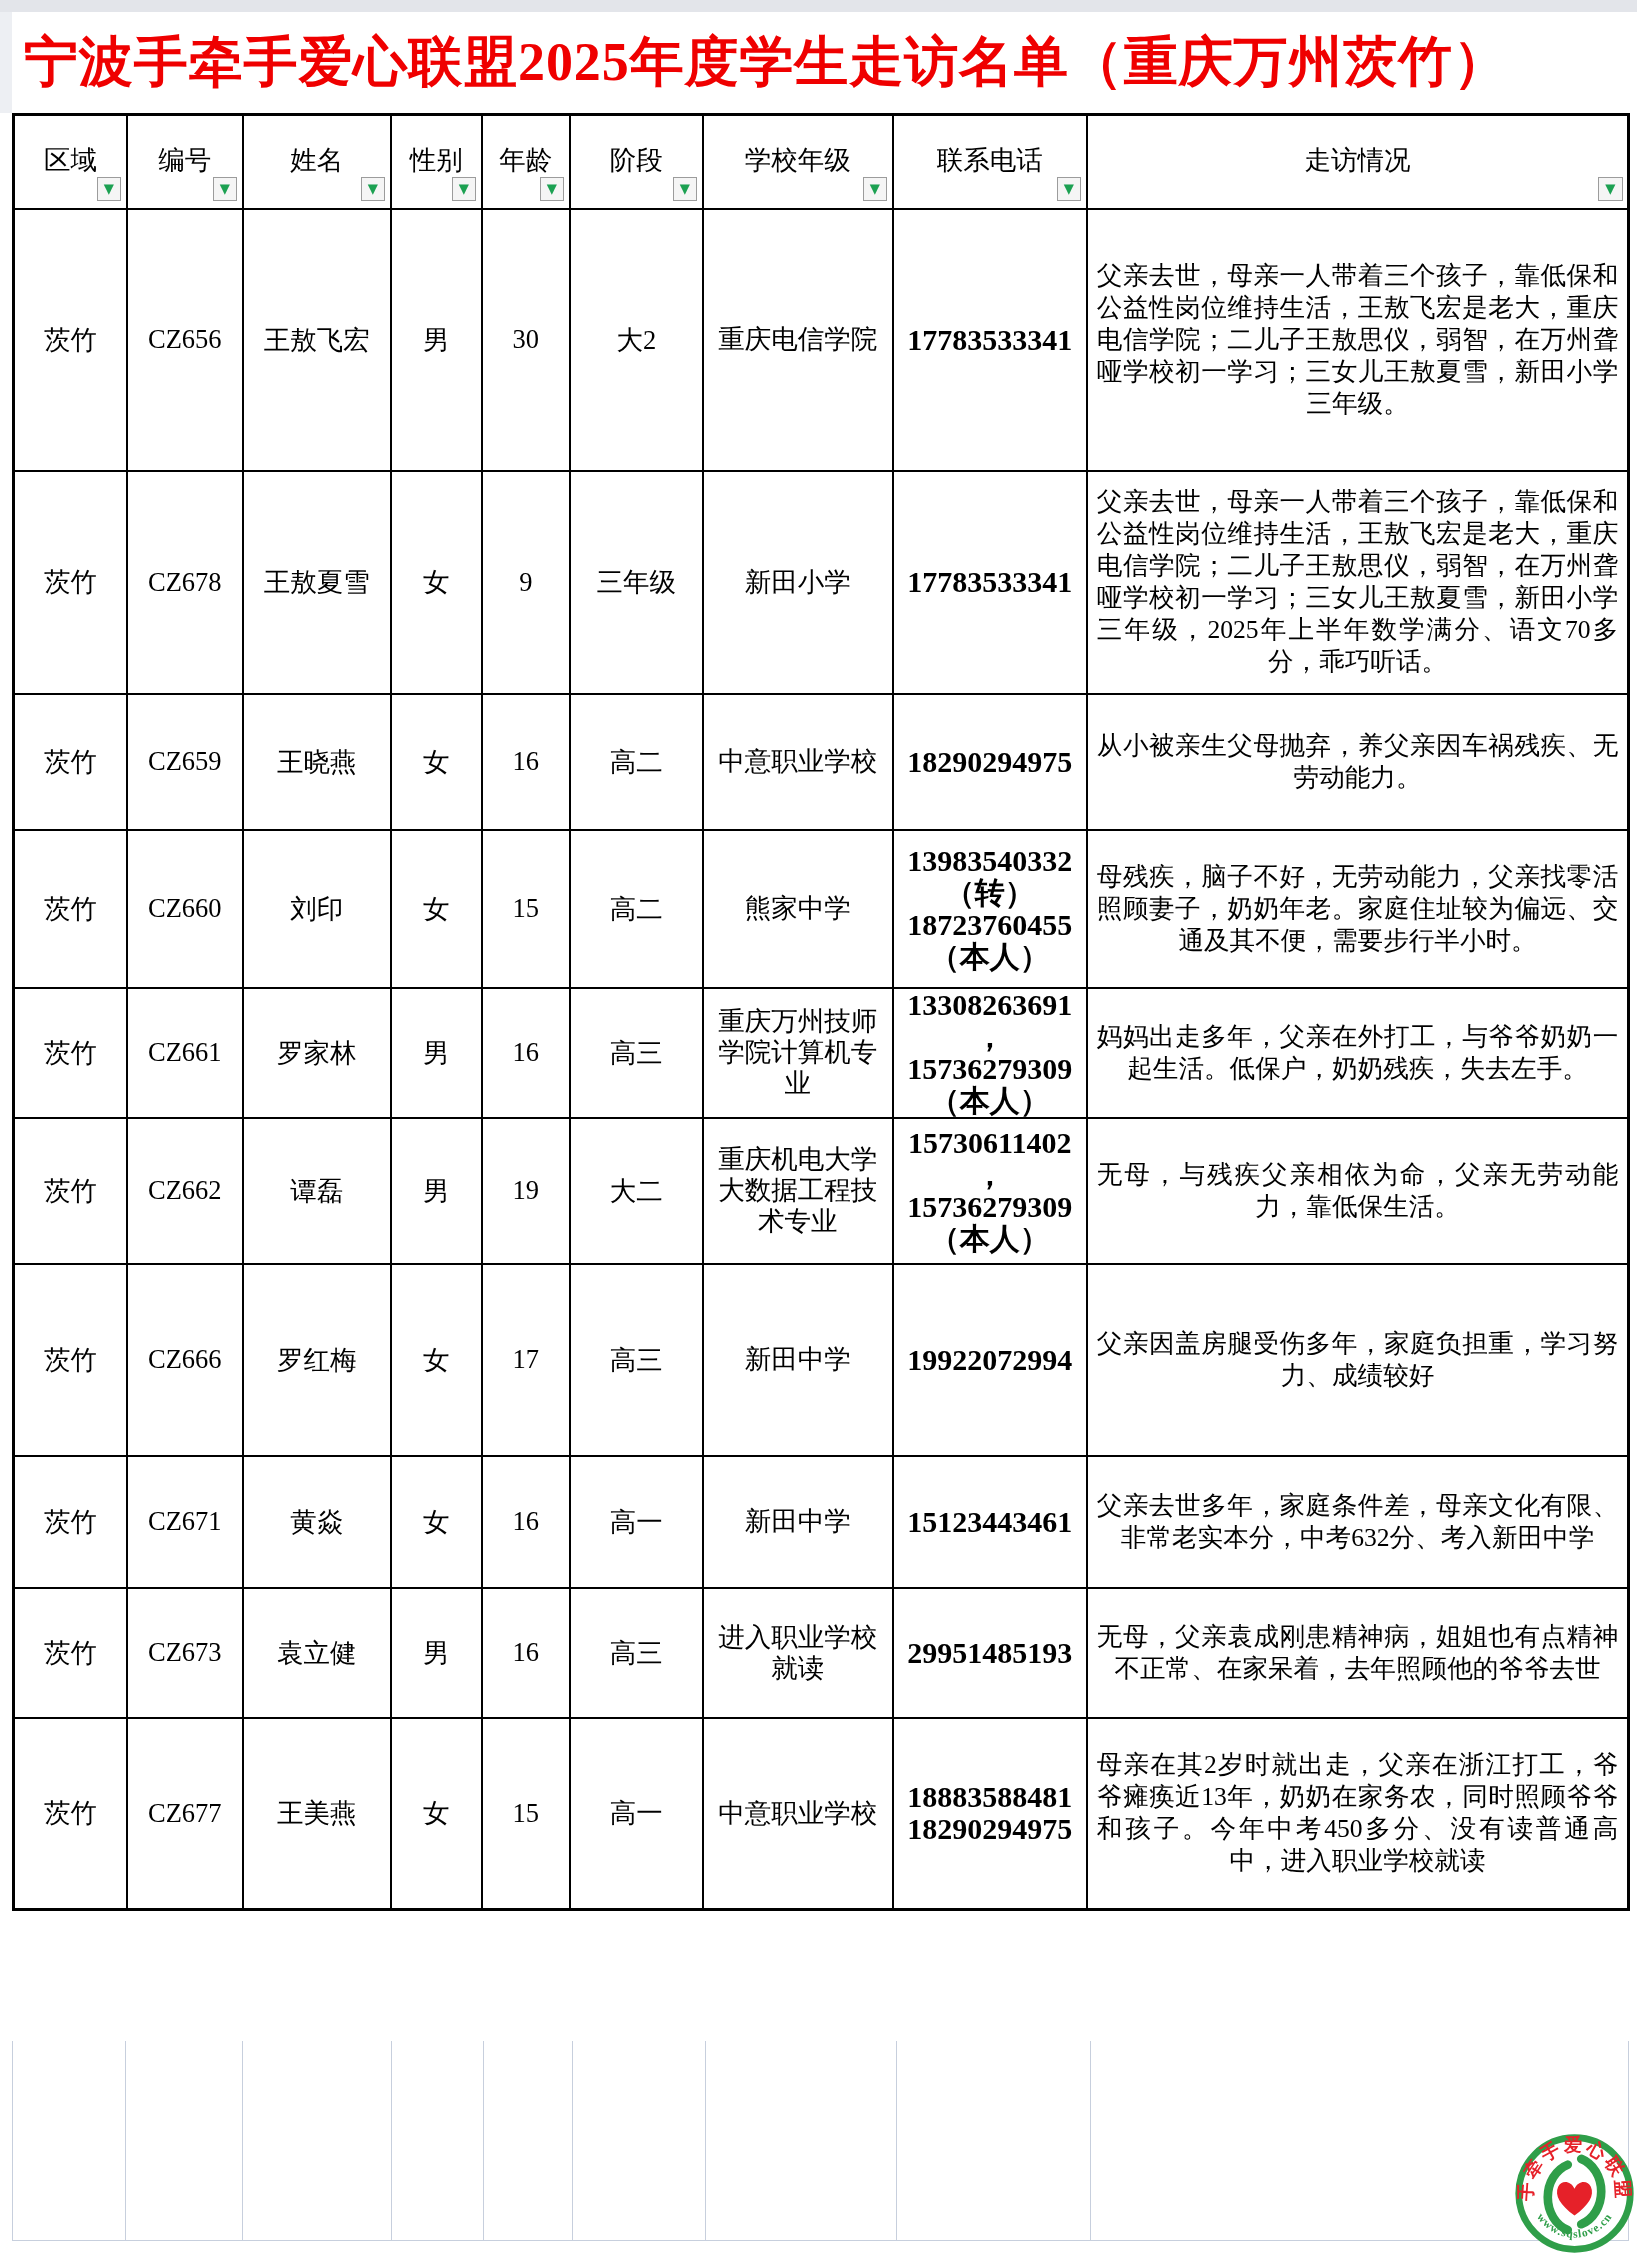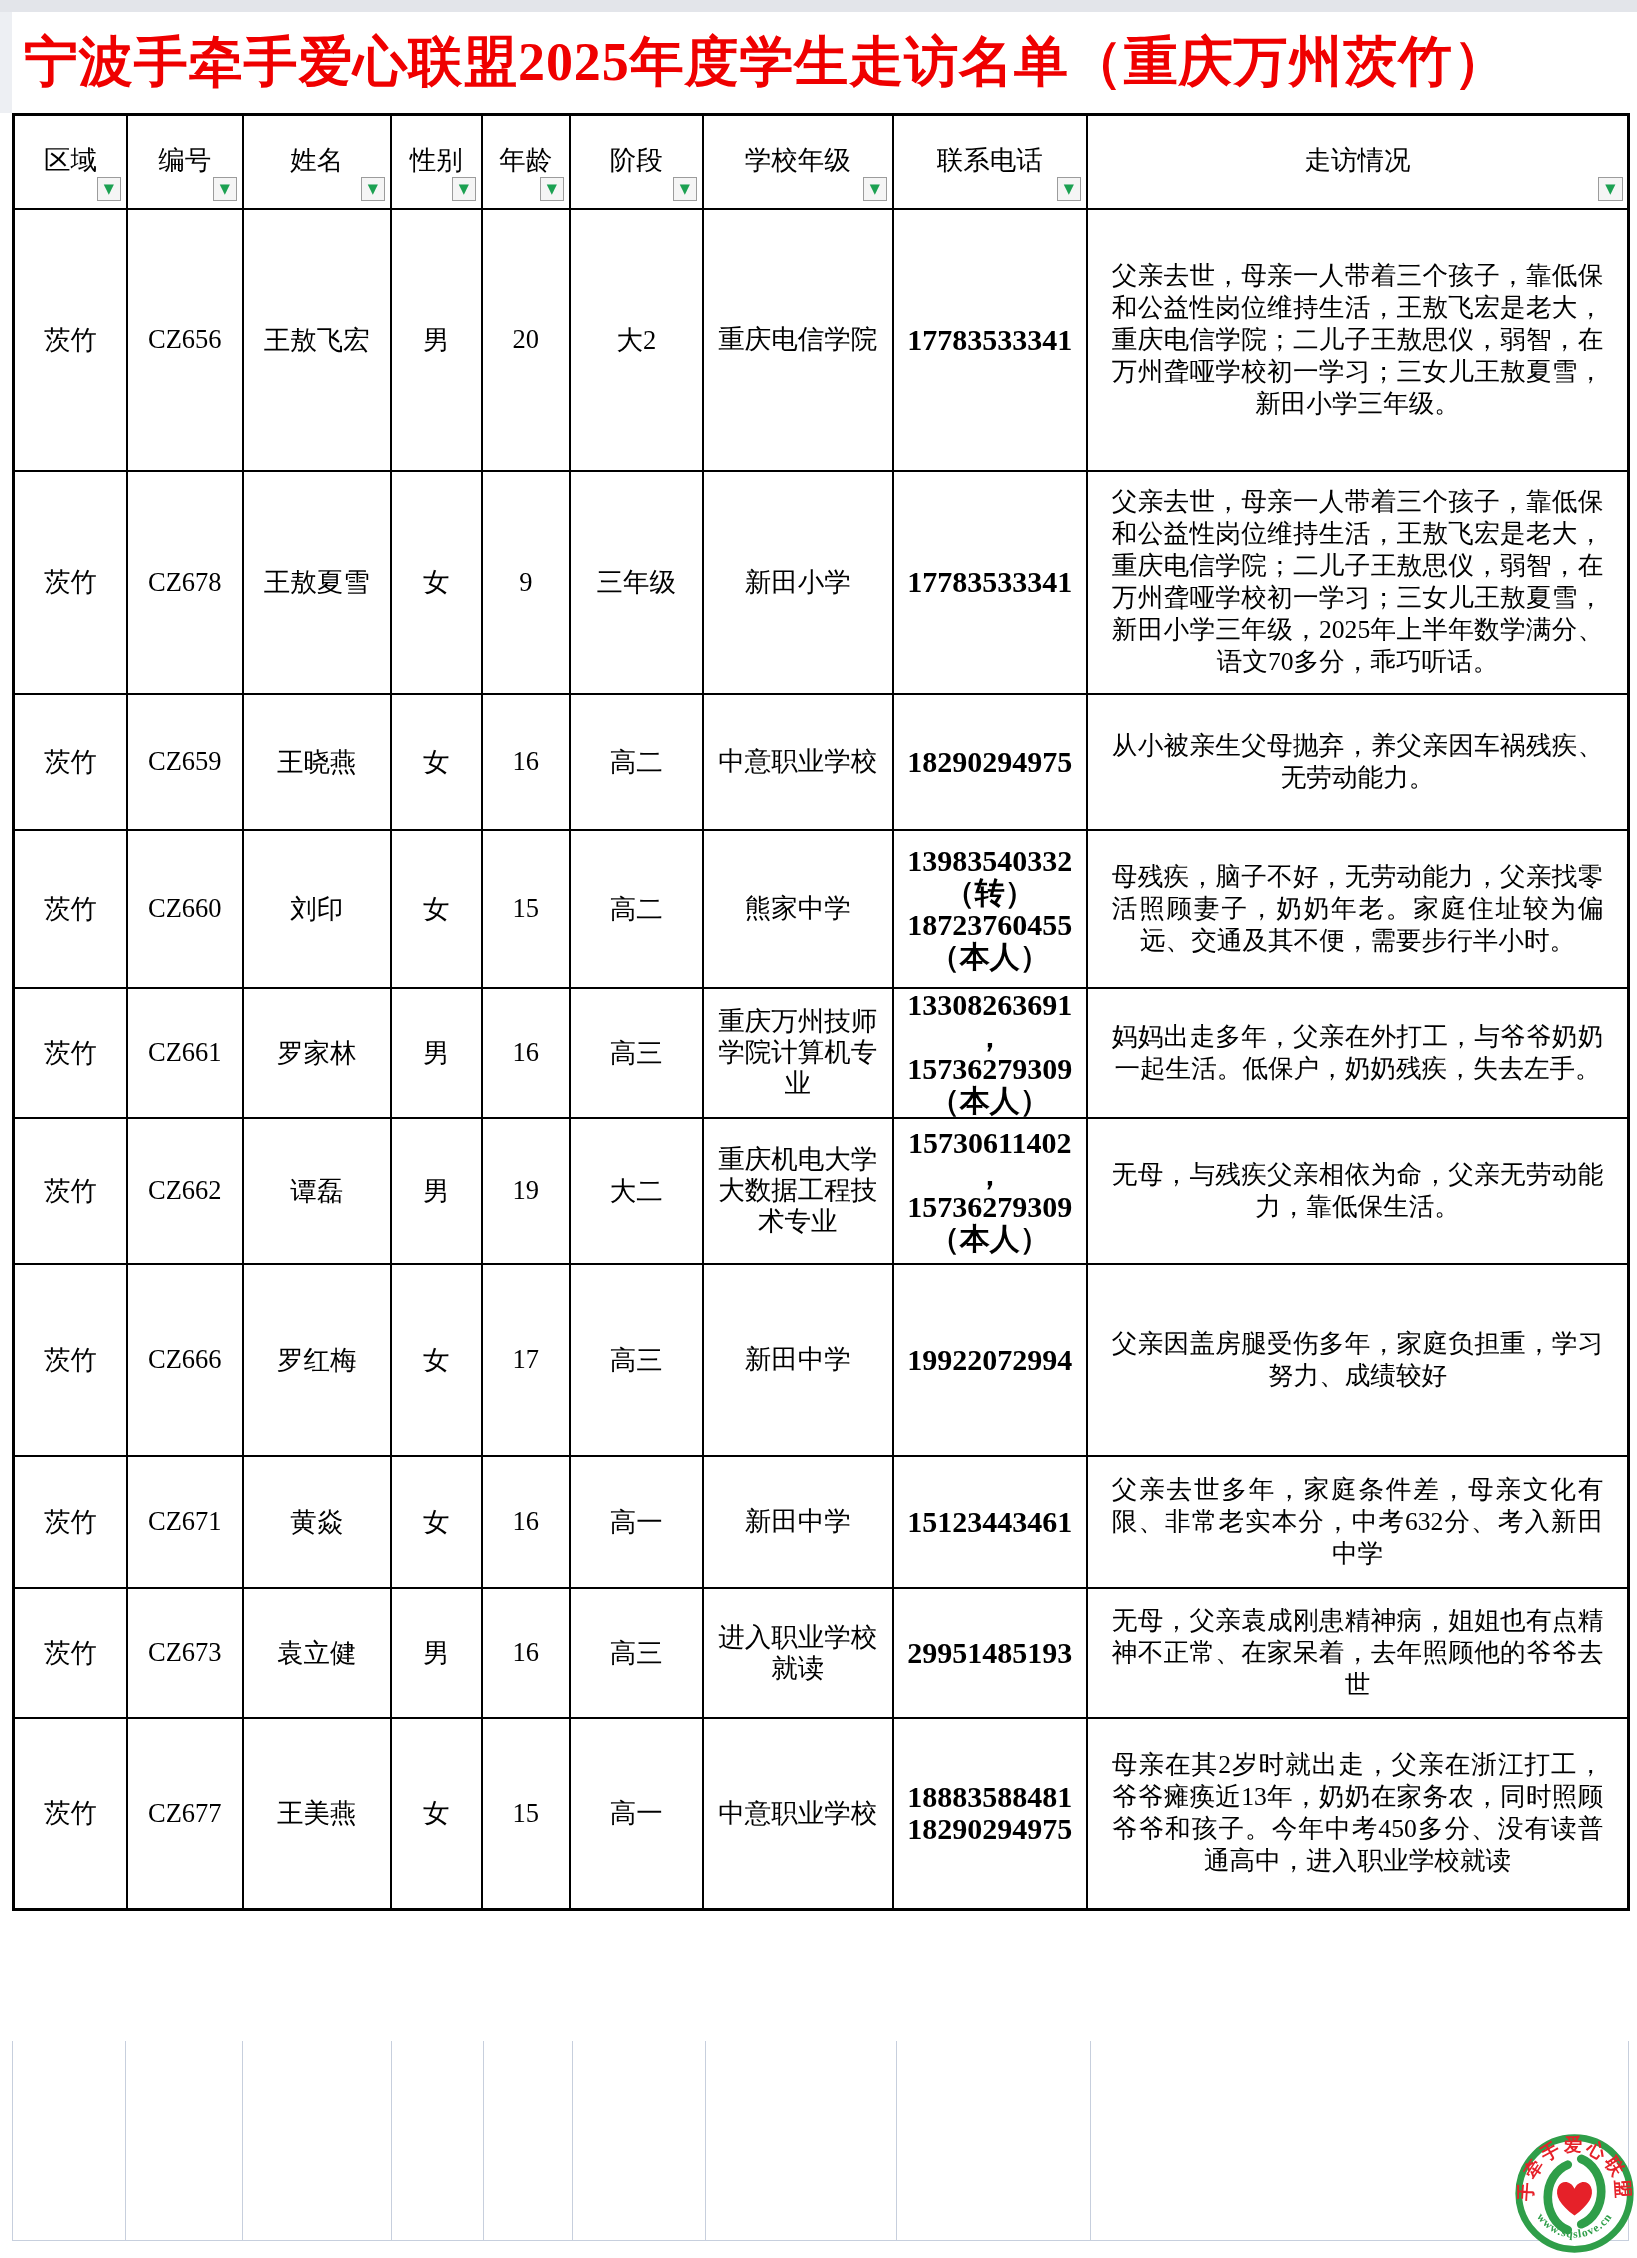--- a/index.html
+++ b/index.html
@@ -12,21 +12,21 @@
          font-size:54px;font-weight:bold;color:#ef0000;letter-spacing:0.9px;white-space:nowrap;}
   table.main{position:absolute;left:12.3px;top:113px;border-collapse:collapse;table-layout:fixed;
              border:3.8px solid #000;}
   .main th,.main td{border:2.8px solid #000;padding:0;overflow:hidden;vertical-align:middle;
              text-align:center;font-size:26.5px;font-weight:normal;}
   .main th{position:relative;}
   .hlabel{display:inline-block;margin-top:-9.5px;}
   .filter{position:absolute;right:4.7px;bottom:6.6px;width:24.6px;height:24px;background:#f5f5f5;
           border:0.9px solid #9c9c9c;display:flex;align-items:center;justify-content:center;box-sizing:border-box;}
   .filter span{color:#1ca152;font-size:13.2px;line-height:1;font-family:"DejaVu Sans",sans-serif;}
-  td.notes{font-size:25.6px;line-height:32px;text-align:justify;text-align-last:center;padding:0 24px;}
+  td.notes{font-size:25.6px;line-height:32px;text-align:justify;text-align-last:center;padding:0 9px;}
   td.phone{font-size:30px;line-height:32px;white-space:pre-line;font-weight:bold;}
   td.school{line-height:31px;padding:0 1.9px;}
   td.total-cell{text-align:left;padding-left:11.4px;font-weight:bold;}
   #ghost{position:absolute;left:12.3px;top:2041px;width:1617px;height:200px;display:flex;
          border-bottom:1.9px solid #c7cfdd;box-sizing:border-box;}
   .gcell{box-sizing:border-box;border-right:1.9px solid #c7cfdd;height:100%;}
   .gcell:first-child{border-left:1.9px solid #c7cfdd;}
   .logo{position:absolute;left:1512px;top:2131px;width:125px;height:125px;}
 </style>
 </head>
@@ -79,21 +79,21 @@
             <span>▼</span>
           </div></th>
       </tr>
     </thead>
   <tbody id="body-rows">
       <tr style="height: 262px;">
         <td>茨竹</td>
         <td>CZ656</td>
         <td>王敖飞宏</td>
         <td>男</td>
-        <td>20</td>
+        <td>30</td>
         <td>大2</td>
         <td class="school">重庆电信学院</td>
         <td class="phone">17783533341</td>
         <td class="notes">父亲去世，母亲一人带着三个孩子，靠低保和公益性岗位维持生活，王敖飞宏是老大，重庆电信学院；二儿子王敖思仪，弱智，在万州聋哑学校初一学习；三女儿王敖夏雪，新田小学三年级。</td>
       </tr>
       <tr style="height: 223px;">
         <td>茨竹</td>
         <td>CZ678</td>
         <td>王敖夏雪</td>
         <td>女</td>

